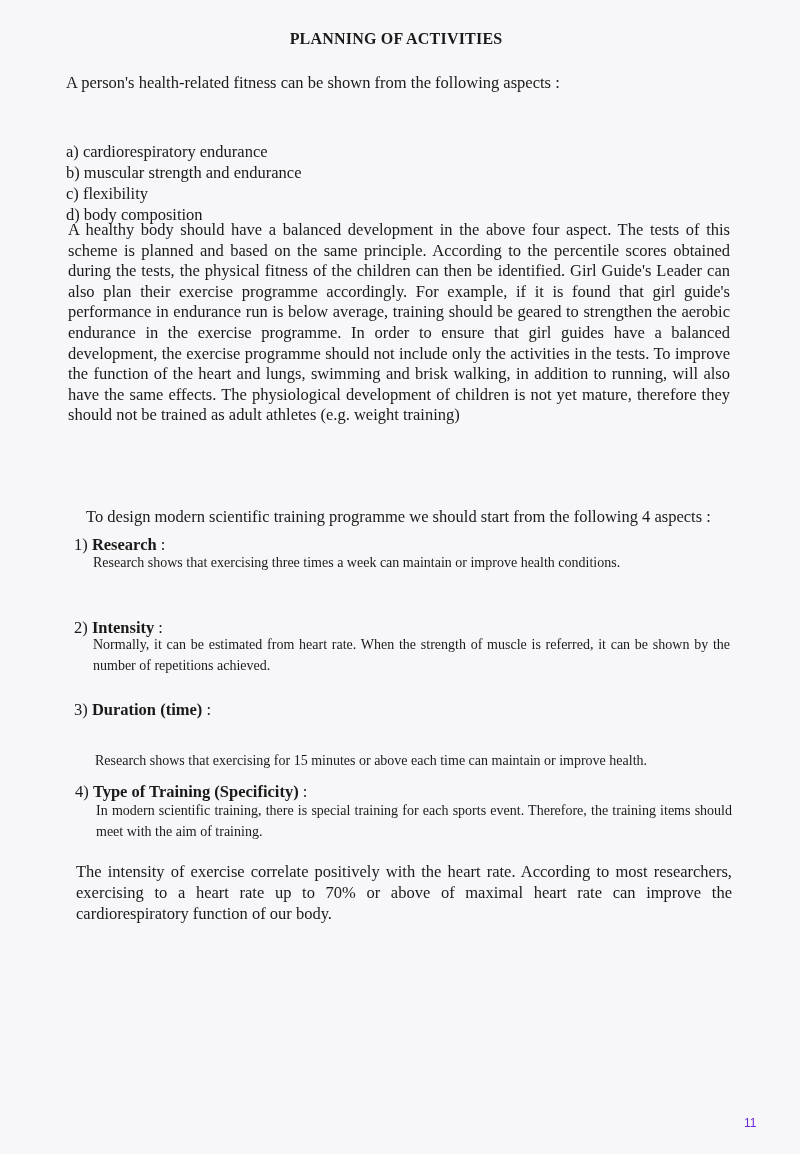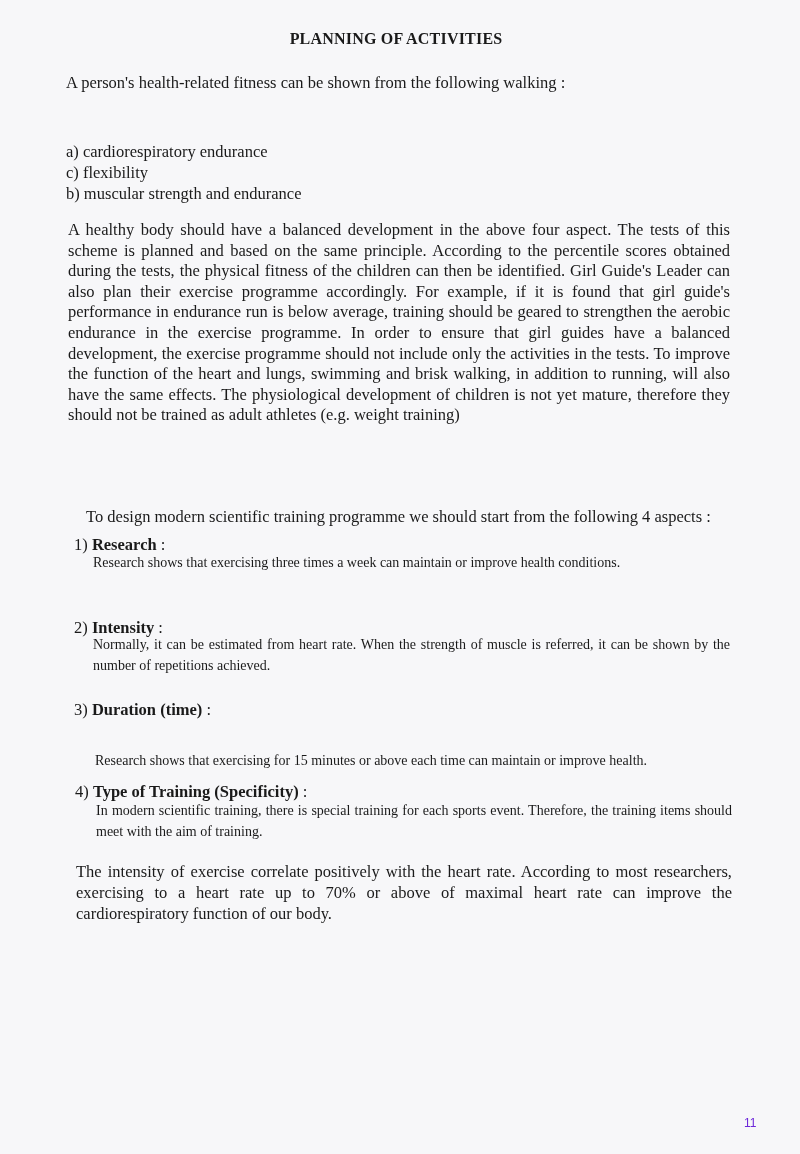--- a/index.html
+++ b/index.html
@@ -29,26 +29,27 @@
       font-family: "Liberation Sans", sans-serif; font-size: 12px; color: #6d28d9; text-align: center;
     }
   </style>
 </head>
 <body>
 
 <div class="page">
 
   <div class="title">PLANNING OF ACTIVITIES</div>
 
-  <div class="line" style="left:66px; top:73px;">A person's health-related fitness can be shown from the following walking :</div>
+  <div class="line" style="left:66px; top:73px;">A person's health-related fitness can be shown from the following aspects :</div>
 
   <div class="list-a">
     <div>a) cardiorespiratory endurance</div>
+    <div>b) muscular strength and endurance</div>
     <div>c) flexibility</div>
-    <div>b) muscular strength and endurance</div>
+    <div>d) body composition</div>
     </div>
 
   <div class="para" style="left:68px; top:220px; width:662px; line-height:20.6px;">A healthy body should have a balanced development in the above four aspect.  The tests of this scheme is planned and based on the same principle.  According to the percentile scores obtained during the tests, the physical fitness of the children can then be identified. Girl Guide's Leader can also plan their exercise programme accordingly.  For example, if it is found that girl guide's performance in endurance run is below average, training should be geared to strengthen the aerobic endurance in the exercise programme.  In order to ensure that girl guides have a balanced development, the exercise programme should not include only the activities in the tests.  To improve the function of the heart and lungs, swimming and brisk walking, in addition to running, will also have the same effects.  The physiological development of children is not yet mature, therefore they should not be trained as adult athletes (e.g. weight training)</div>
 
   <div class="para" style="left:86px; top:466px; width:660px; line-height:21px;margin-top:40px;">To design modern scientific training programme we should start from the following 4 aspects :</div>
 
   <div class="item-head" style="left:74px; top:535px;">
     <span>1)</span>
     <b>Research</b><span> :</span>
   </div>

